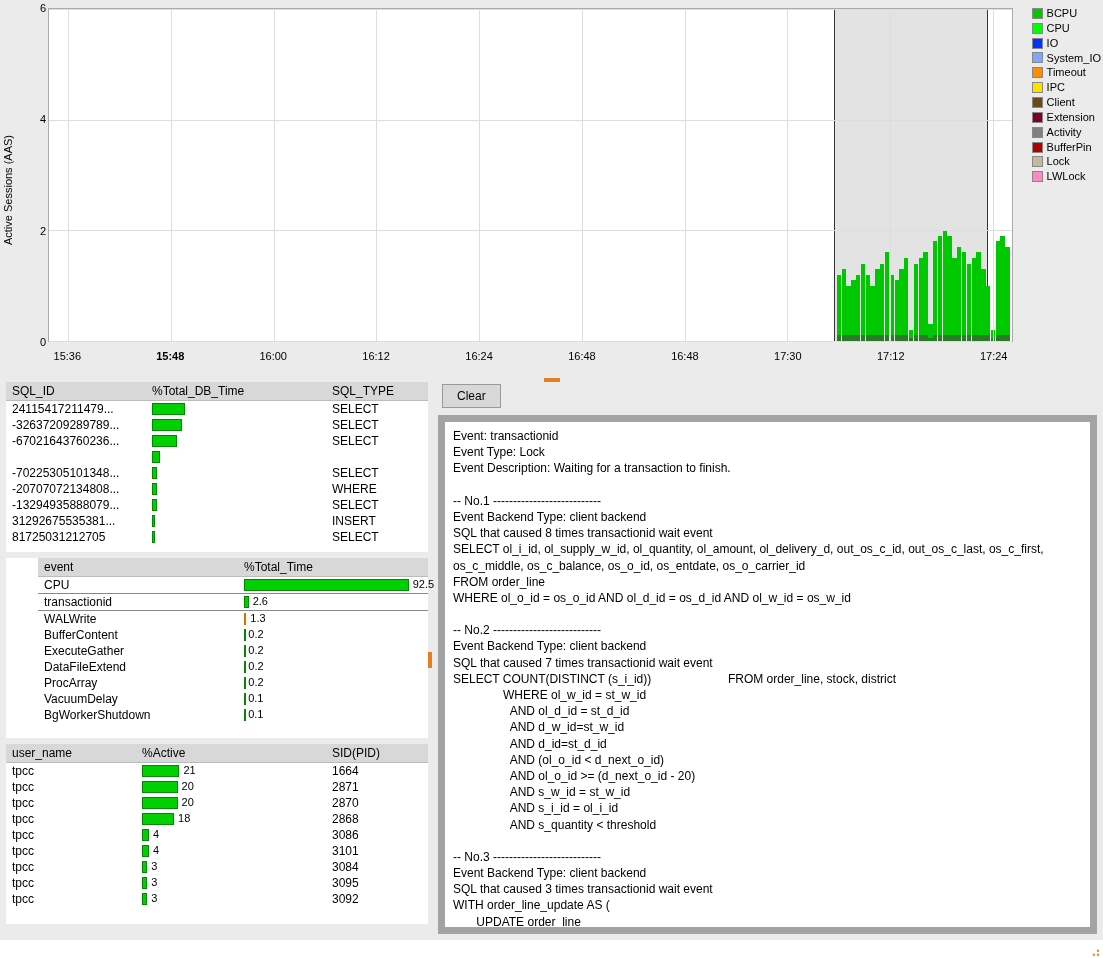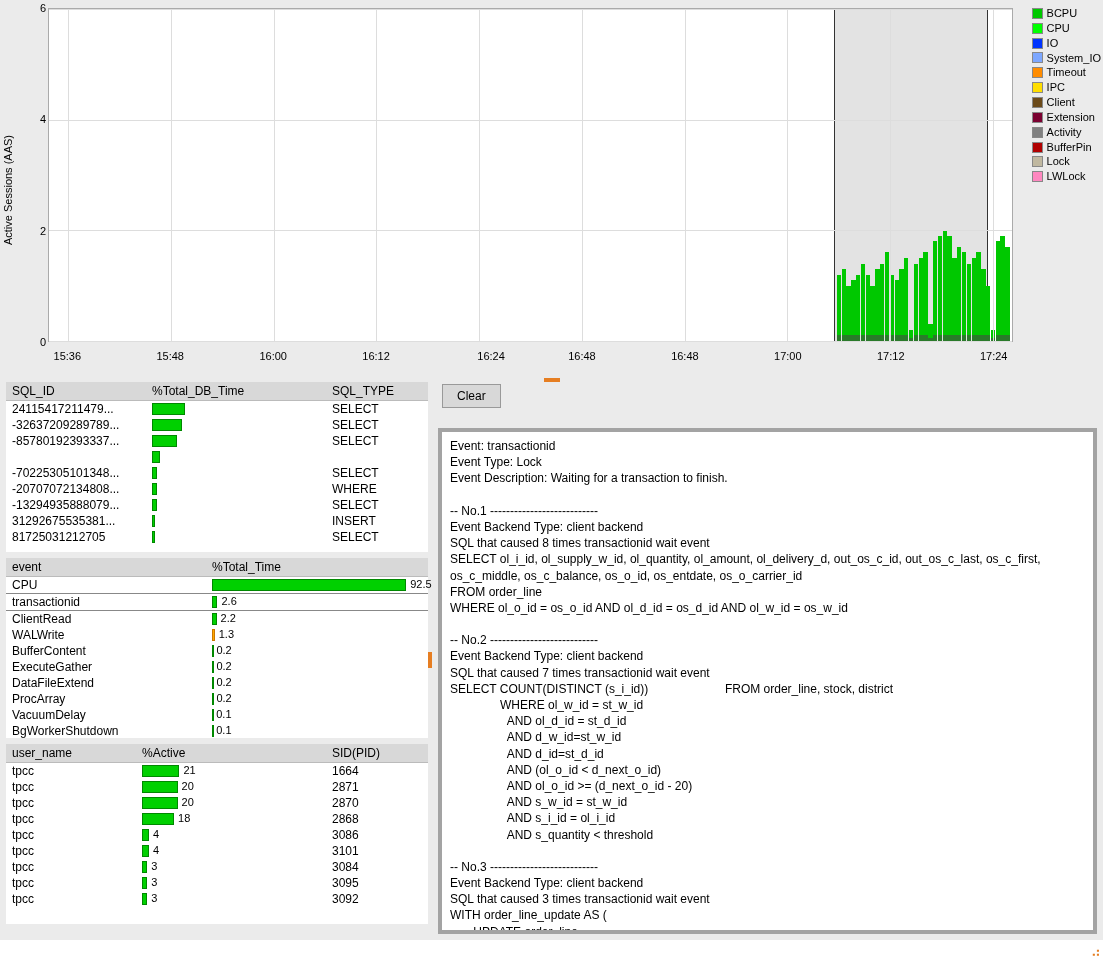--- a/index.html
+++ b/index.html
@@ -21,32 +21,32 @@
 .bar { position: absolute; bottom: 0; }
 .bar-g { background: #00c800; }
 .bar-d { background: #2a7a2a; }
 .splitter-h-mark { position: absolute; left: 50%; top: -2px; width: 16px; height: 4px; background: #e67e22; transform: translateX(-50%); }
 .lower { display: flex; height: 560px; background: #ebebeb; }
 .left-col { width: 430px; display: flex; flex-direction: column; }
 .right-col { flex: 1; display: flex; flex-direction: column; padding-left: 8px; position: relative; }
 .splitter-v-mark { position: absolute; left: -2px; top: 50%; width: 4px; height: 16px; background: #e67e22; transform: translateY(-50%); }
 .panel { background: #fff; margin: 2px 2px 4px 6px; position: relative; }
 .panel.p1 { height: 170px; }
-.panel.p2 { height: 180px; }
+.panel.p2 { height: 180px; padding-left: 32px; }
 .panel.p3 { height: 180px; }
 .tbl { width: 100%; border-collapse: collapse; font-size: 12px; }
 .tbl thead th { background: #d8d8d8; text-align: left; padding: 2px 6px; font-weight: normal; border-bottom: 1px solid #bbb; }
 .tbl tbody td { padding: 1px 6px; white-space: nowrap; }
 .tbl tbody tr.sel td { border-top: 1px solid #888; border-bottom: 1px solid #888; }
 .bar-cell { position: relative; height: 14px; }
 .bar-cell .fill { position: absolute; top: 1px; bottom: 1px; left: 0; background: #00d000; border: 1px solid #008800; }
 .bar-cell .txt { position: absolute; left: 0; top: 0; padding-left: 4px; font-size: 11px; }
 .bar-cell.orange .fill { background: #ffaa00; border-color: #cc7700; }
 .clear-btn { display: inline-block; background: #d8d8d8; border: 1px solid #999; padding: 4px 14px; margin: 4px; cursor: pointer; }
-.detail { background: #fff; flex: 1; margin: 16px 6px 6px 0; padding: 6px 8px; overflow: hidden; white-space: pre-wrap; font-size: 12px; line-height: 1.35; border: 4px solid #a3a3a3; }
+.detail { background: #fff; flex: 1; margin: 3px 6px 6px 0; padding: 6px 8px; overflow: hidden; white-space: pre-wrap; font-size: 12px; line-height: 1.35; border: 7px solid #a3a3a3; }
 .corner-logo { position: fixed; right: 4px; bottom: 2px; font-size: 14px; color: #e67e22; letter-spacing: -2px; }
 </style>
 </head>
 <body>
 
 <div class="chart-area">
   <div class="y-axis-label">Active Sessions (AAS)</div>
   <div class="y-ticks" id="yTicks">
       <div class="y-tick" style="top: 100%;">0</div>
       <div class="y-tick" style="top: 66.6667%;">2</div>
@@ -139,27 +139,27 @@
       <div class="grid-v" style="left: 34%;"></div>
       <div class="grid-v" style="left: 44.6667%;"></div>
       <div class="grid-v" style="left: 55.3333%;"></div>
       <div class="grid-v" style="left: 66%;"></div>
       <div class="grid-v" style="left: 76.6667%;"></div>
       <div class="grid-v" style="left: 87.3333%;"></div>
       <div class="grid-v" style="left: 98%;"></div>
     </div>
   <div class="x-ticks" id="xTicks">
       <div class="x-tick" style="left: 2%;">15:36</div>
-      <div class="x-tick" style="left: 12.6667%;">15:48</div>
+      <div class="x-tick" style="left: 12.6667%; font-weight: bold;">15:48</div>
       <div class="x-tick" style="left: 23.3333%;">16:00</div>
       <div class="x-tick" style="left: 34%;">16:12</div>
-      <div class="x-tick" style="left: 44.6667%; margin-left: 12px;">16:24</div>
+      <div class="x-tick" style="left: 44.6667%;">16:24</div>
       <div class="x-tick" style="left: 55.3333%;">16:48</div>
       <div class="x-tick" style="left: 66%;">16:48</div>
-      <div class="x-tick" style="left: 76.6667%;">17:00</div>
+      <div class="x-tick" style="left: 76.6667%;">17:30</div>
       <div class="x-tick" style="left: 87.3333%;">17:12</div>
       <div class="x-tick" style="left: 98%;">17:24</div>
     </div>
   <div class="legend" id="legend">
       <div class="legend-item">
         <span class="legend-sw" style="background: rgb(0, 200, 0);"></span>
         <span>BCPU</span>
       </div>
       <div class="legend-item">
         <span class="legend-sw" style="background: rgb(0, 255, 0);"></span>
@@ -235,21 +235,21 @@
             <tr>
               <td>-32637209289789...</td>
               <td>
                 <div class="bar-cell">
                   <div class="fill" style="width:18%"></div>
                 </div>
               </td>
               <td>SELECT</td>
             </tr>
             <tr>
-              <td>-85780192393337...</td>
+              <td>-67021643760236...</td>
               <td>
                 <div class="bar-cell">
                   <div class="fill" style="width:15%"></div>
                 </div>
               </td>
               <td>SELECT</td>
             </tr>
             <tr>
               <td></td>
               <td>
@@ -325,29 +325,20 @@
                   <span class="txt" style="left:92.5%">92.5</span>
                 </div>
               </td>
             </tr>
             <tr class="sel">
               <td>transactionid</td>
               <td>
                 <div class="bar-cell">
                   <div class="fill" style="width:2.6%"></div>
                   <span class="txt" style="left:2.6%">2.6</span>
-                </div>
-              </td>
-            </tr>
-            <tr>
-              <td>ClientRead</td>
-              <td>
-                <div class="bar-cell">
-                  <div class="fill" style="width:2.2%"></div>
-                  <span class="txt" style="left:2.2%">2.2</span>
                 </div>
               </td>
             </tr>
             <tr>
               <td>WALWrite</td>
               <td>
                 <div class="bar-cell orange">
                   <div class="fill" style="width:1.3%"></div>
                   <span class="txt" style="left:1.3%">1.3</span>
                 </div>

